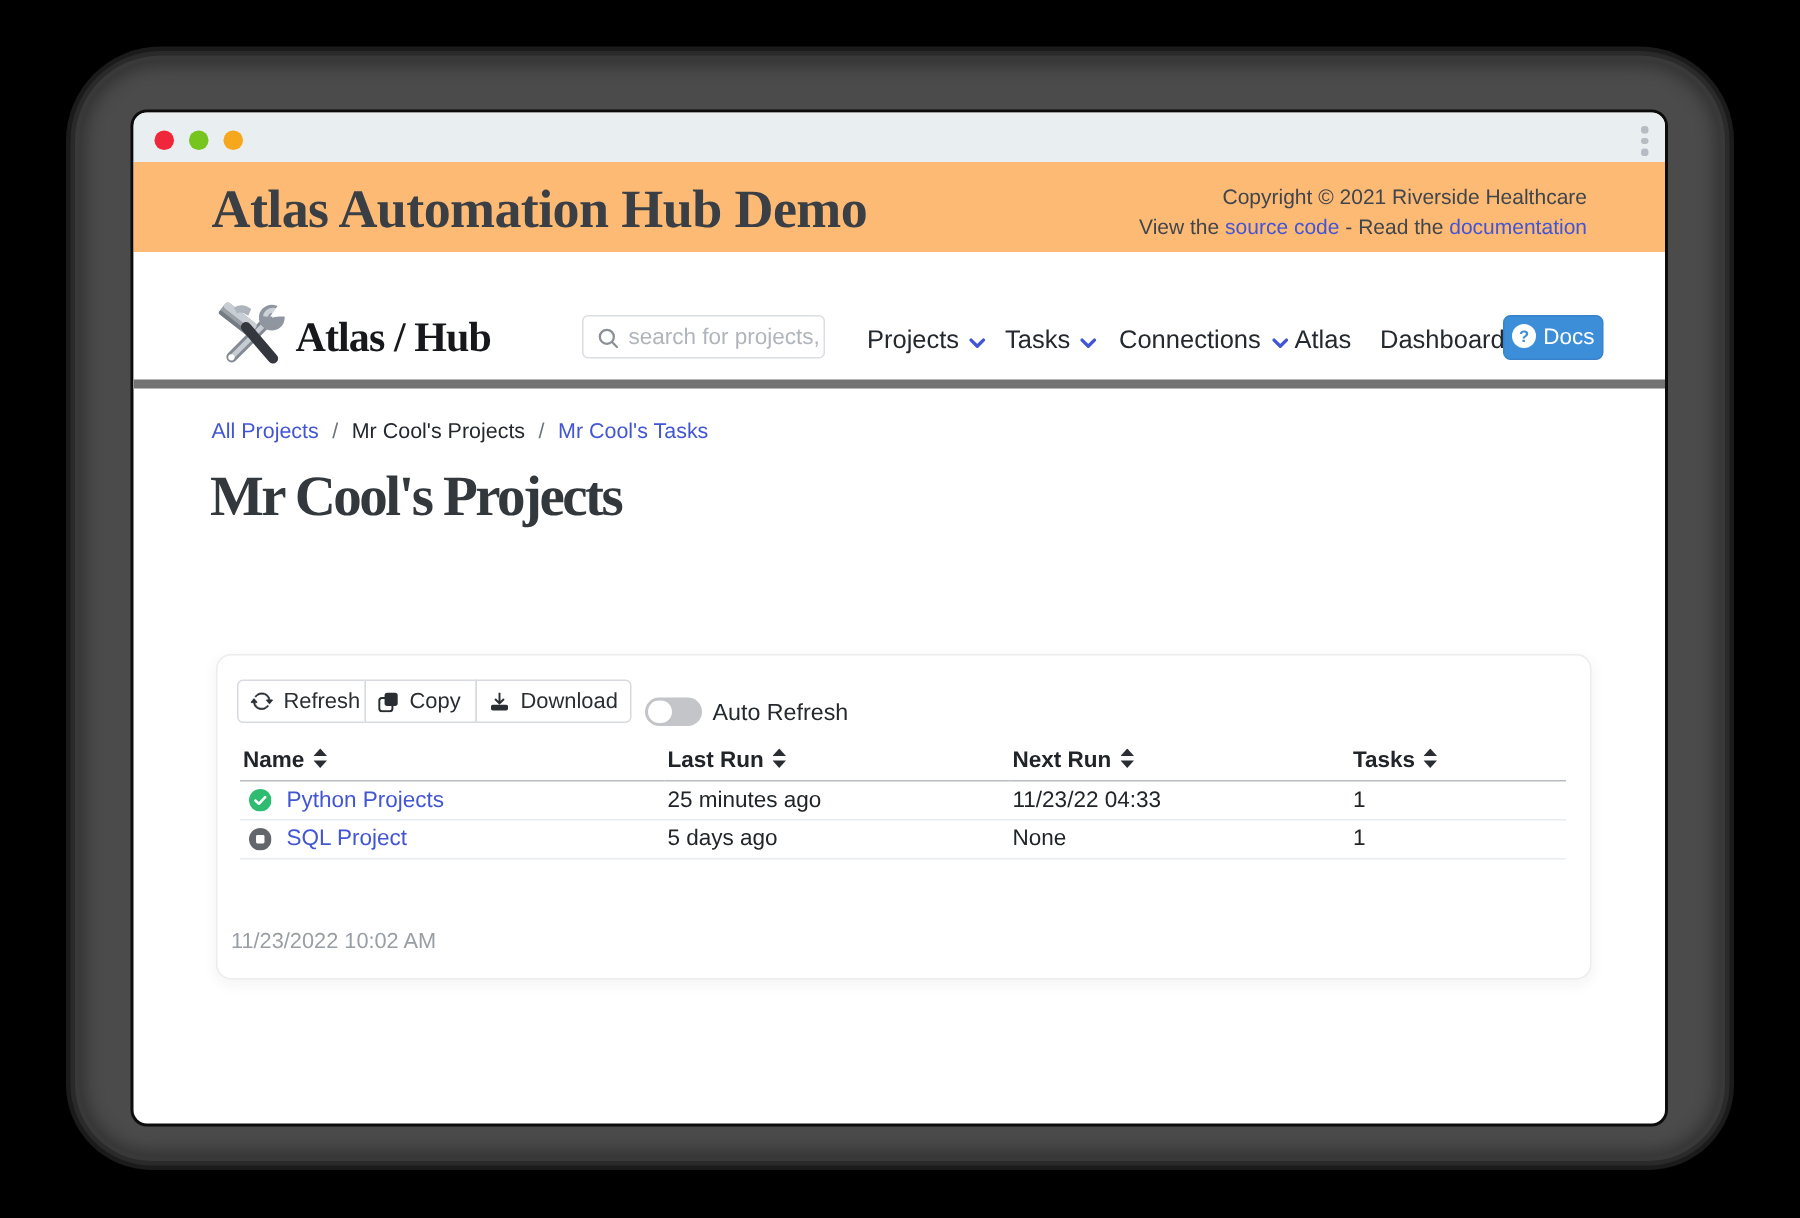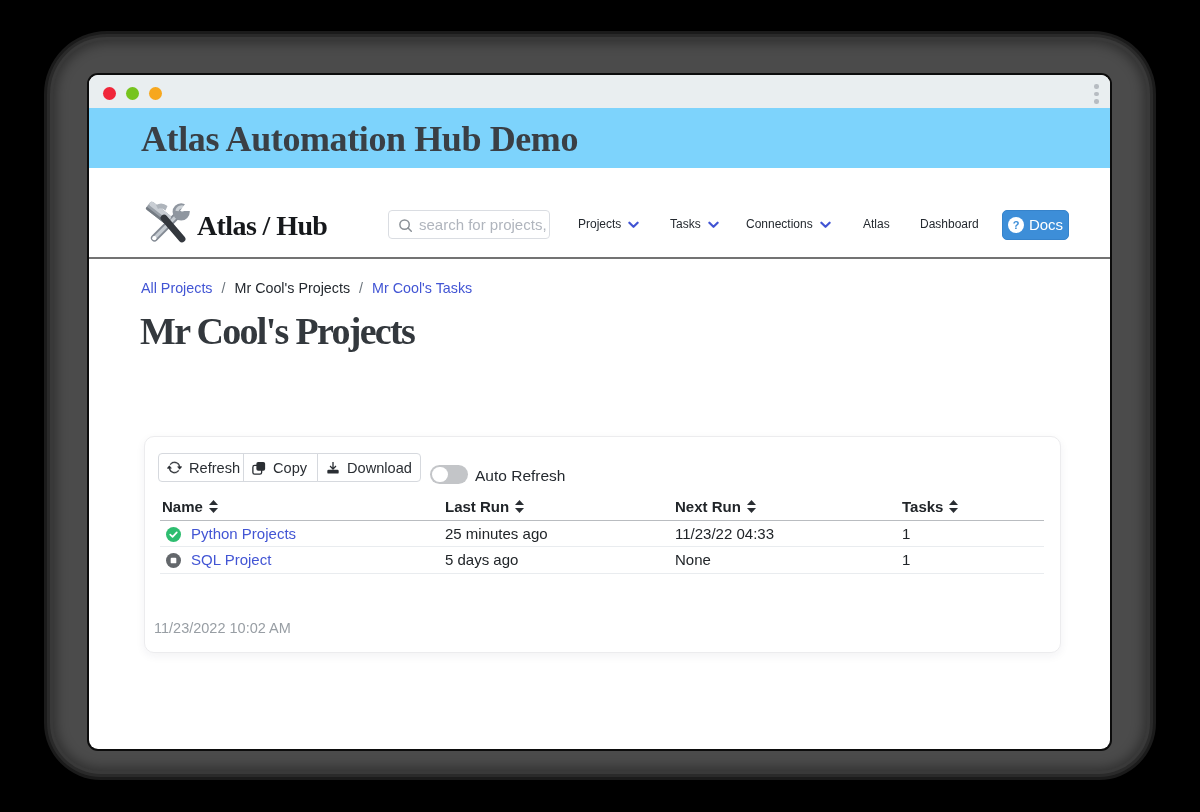--- a/index.html
+++ b/index.html
@@ -16,31 +16,31 @@
     position:absolute; left:89px; top:75px; width:1021px; height:674px;
     background:#fff; border-radius:9px; overflow:hidden;
     box-shadow: 0 0 0 2px #0c0c0c;
   }
   .titlebar { position:absolute; left:0; top:0; width:1021px; height:33px; background:#e9eef0; }
   .dot { position:absolute; border-radius:50%; }
   .dot.r { left:13.5px; top:11.5px; width:13px; height:13px; background:#f0263a; }
   .dot.g { left:37px; top:11.5px; width:13px; height:13px; background:#76c41e; }
   .dot.y { left:60px; top:11.5px; width:13px; height:13px; background:#f7a71e; }
   .kebab b { position:absolute; left:1005px; width:4.5px; height:4.5px; border-radius:50%; background:#b7bcc2; }
-  .header { position:absolute; left:0; top:33px; width:1021px; height:60px; background:#7dd3fc; }
+  .header { position:absolute; left:0; top:33px; width:1021px; height:60px; background:#fdba74; }
   .brand-title { position:absolute; left:52px; top:10px; font-family:"Liberation Serif", serif; font-weight:bold; font-size:36px; color:#3a3f45; letter-spacing:-0.4px; }
   .hdr-right { position:absolute; right:52px; top:14px; text-align:right; font-size:14px; color:#41464c; line-height:19.5px; }
   a, .lnk { color:#4255d4; text-decoration:none; }
-  .nav { position:absolute; left:0; top:93px; width:1021px; height:91px; background:#fff; border-bottom:2px solid #737373; }
+  .nav { position:absolute; left:0; top:93px; width:1021px; height:91px; background:#fff; border-bottom:6px solid #737373; }
   .logo { position:absolute; left:56px; top:33px; width:46px; height:46px; }
   .navbrand { position:absolute; left:108px; top:42px; font-family:"Liberation Serif", serif; font-weight:bold; font-size:28px; color:#16181b; letter-spacing:-0.6px; }
   .search { position:absolute; left:299px; top:42px; width:162px; height:29px; border:1px solid #dadde2; border-radius:4px; background:#fff; }
   .search svg { position:absolute; left:9px; top:7px; }
   .search span { position:absolute; left:30px; top:5px; font-size:15px; color:#b0b5bd; }
-  .navitem { position:absolute; top:49px; font-size:12px; color:#24292f; }
+  .navitem { position:absolute; top:49px; font-size:17px; color:#24292f; }
   .chev { position:relative; top:1px; margin-left:7px; }
   .docsbtn { position:absolute; left:913px; top:42px; width:67px; height:30px; background:#3d8ed8; border:1px solid #3683cb; border-radius:5px; color:#fff; font-size:15px; line-height:28px; text-align:center; }
   .crumbs { position:absolute; left:52px; top:205px; font-size:14.3px; color:#24292f; }
   .crumbs .sep { color:#6c757d; padding:0 9px; }
   h1.pagetitle { position:absolute; left:51px; top:234px; font-family:"Liberation Serif", serif; font-weight:bold; font-size:38px; color:#33383d; letter-spacing:-1.7px; }
   .card { position:absolute; left:55px; top:316px; width:917px; height:217px; background:#fff; border:1px solid #ececee; border-radius:10px; box-shadow:0 3px 10px rgba(40,40,60,0.06);margin-top:45px; }
   .btngroup { position:absolute; left:13px; top:16px; height:29px; display:flex; }
   .btn svg { flex:none; }
   .btn { height:29px; border:1px solid #d6d9de; background:#fff; color:#2a2e33; font-size:15px; display:flex; align-items:center; padding:0 0 0 8px; margin-left:-1px; font-size:14.6px; }
   .btn.b1{width:86px;} .btn.b2{width:75px;} .btn.b3{width:104px;}
@@ -61,20 +61,22 @@
 </head>
 <body>
   <div class="frame"></div>
   <div class="screen">
     <div class="titlebar">
       <span class="dot r"></span><span class="dot g"></span><span class="dot y"></span>
       <span class="kebab"><b style="top:9px"></b><b style="top:16.5px"></b><b style="top:24px"></b></span>
     </div>
     <div class="header">
       <div class="brand-title">Atlas Automation Hub Demo</div>
+      <div class="hdr-right">Copyright © 2021 Riverside Healthcare<br>
+      View the <span class="lnk">source code</span> - Read the <span class="lnk">documentation</span></div>
     </div>
     <div class="nav">
       <svg class="logo" viewBox="0 0 46 46">
         <line x1="33" y1="13.5" x2="9.5" y2="37" stroke="#848b94" stroke-width="7.2" stroke-linecap="round"></line>
         <line x1="32" y1="14.5" x2="10" y2="36.5" stroke="#c6ccd2" stroke-width="3.2" stroke-linecap="round"></line>
         <circle cx="9.3" cy="37.2" r="2.1" fill="#fff"></circle>
         <circle cx="36.2" cy="10.8" r="8.6" fill="#8f969f"></circle>
         <path d="M32 10 A 4.8 4.8 0 0 1 39.8 7" fill="none" stroke="#cdd2d7" stroke-width="3.2"></path>
         <path d="M36.2 10.8 L42.5 0 L46 8.5 Z" fill="#fff"></path>
         <path d="M35 10 L41.5 1 L46 10 Z" fill="#fff"></path>

